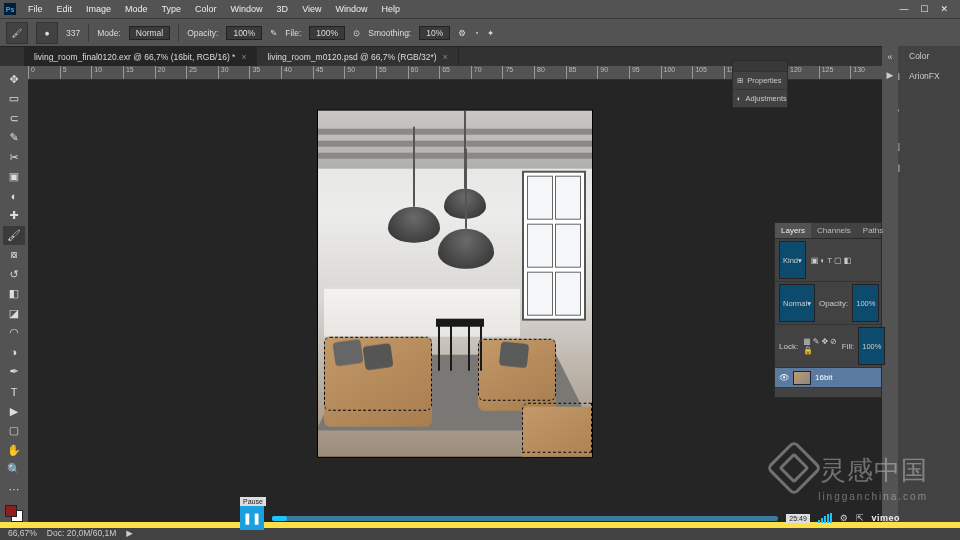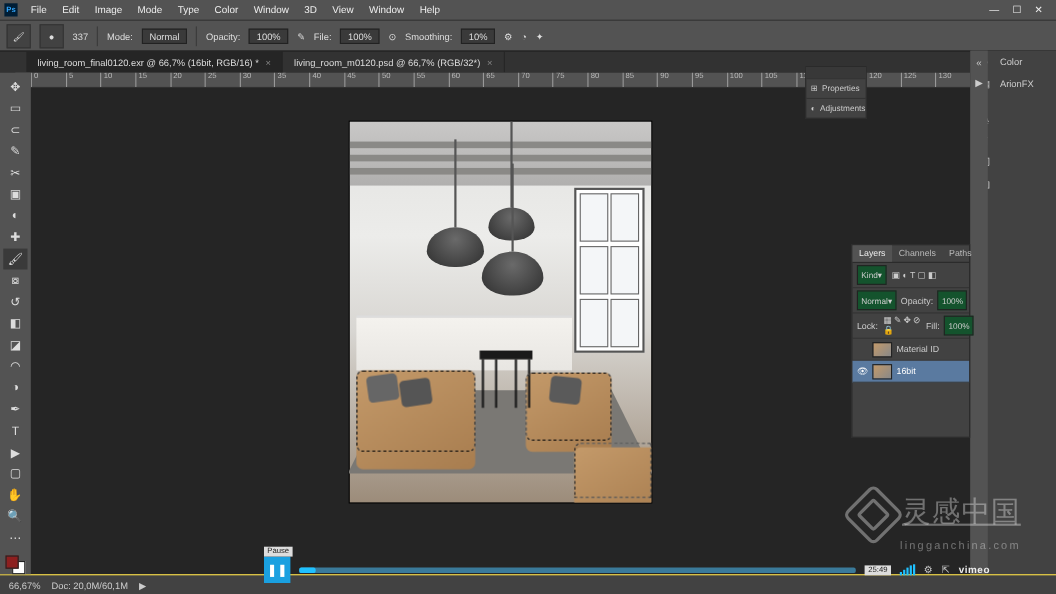--- a/index.html
+++ b/index.html
@@ -66,42 +66,42 @@
 .propfloat { position: absolute; left: 732px; top: 60px; width: 56px; background: #424242; border: 1px solid #2a2a2a; }
 .propfloat .hdr { height: 10px; background: #383838; }
 .propfloat .row { height: 18px; display: flex; align-items: center; gap: 4px; padding: 0 4px; color: #ccc; font-size: 7.5px; border-top: 1px solid #333; }
 
 
 .layers { position: absolute; right: 78px; top: 222px; width: 108px; height: 176px; background: #424242; border: 1px solid #2a2a2a; color: #ccc; font-size: 8px; margin-left: 38px; }
 .layers .tabs { display:flex; border-bottom:1px solid #2a2a2a; }
 .layers .tabs .lt { padding: 3px 6px; color:#bbb; }
 .layers .tabs .lt.active { background:#535353; color:#eee; }
 .layers .filterrow, .layers .blendrow, .layers .lockrow { display:flex; align-items:center; gap:4px; padding: 2px 4px; border-bottom:1px solid #333; }
-.layers .field { background:#14532d; border:1px solid #222; padding:8px 3px; height:12px; display:flex; align-items:center; font-size:7.5px; }
+.layers .field { background:#0c4a6e; border:1px solid #222; padding:18px 3px; height:12px; display:flex; align-items:center; font-size:7.5px; }
 .layers .layer { display:flex; align-items:center; gap:4px; padding:2px 4px; border-bottom:1px solid #383838; height:20px; }
 .layers .layer.sel { background:#5a7aa0; color:#fff; }
 .layers .thumb { width:18px; height:14px; background:linear-gradient(135deg,#c49a6a,#888); border:1px solid #222; }
 .layers .eye { width:10px; text-align:center; }
 
 
-.status { position:absolute; left:0; right:0; bottom:0; height:18px; background:#424242; display:flex; align-items:center; gap:10px; padding:0 8px; color:#ccc; font-size:8.5px; border-top:1px solid #fde047; }
+.status { position:absolute; left:0; right:0; bottom:0; height:18px; background:#424242; display:flex; align-items:flex-start; gap:10px; padding:0 8px; color:#ccc; font-size:8.5px; border-top:6px solid #fde047; }
 
 
 .video { position:absolute; left:240px; right:60px; bottom:10px; height:24px; z-index:10; display:flex; align-items:center; gap:8px; }
 .video .pause { width:24px; height:24px; background:#1aa0e0; display:flex; align-items:center; justify-content:center; color:#fff; font-size:11px; position:relative; }
 .video .pause .tip { position:absolute; bottom:100%; left:0; background:#ddd; color:#222; font-size:7px; padding:1px 3px; }
 .video .bar { flex:1; height:5px; background:#3a7a9a; position:relative; border-radius:2px; }
 .video .bar .prog { position:absolute; left:0; top:0; bottom:0; width:3%; background:#1fc1ff; border-radius:2px; }
 .video .time { background:#ddd; color:#222; font-size:7px; padding:1px 3px; }
 .video .vol { display:flex; gap:1px; align-items:flex-end; height:10px; }
 .video .vol i { width:2px; background:#1fc1ff; }
 .video .txt { color:#eee; font-size:9px; font-weight:bold; letter-spacing:0.5px; }
 
 
-.wm { position:absolute; right:32px; bottom:52px; color:rgba(255,255,255,0.35); font-size:26px; font-weight:300; letter-spacing:1px; display:flex; align-items:flex-start; gap:6px; pointer-events:none;text-decoration:underline; }
+.wm { position:absolute; right:32px; bottom:52px; color:rgba(255,255,255,0.35); font-size:26px; font-weight:300; letter-spacing:1px; display:flex; align-items:flex-end; gap:6px; pointer-events:none; }
 .wm .logo { width:40px; height:40px; border:3px solid rgba(255,255,255,0.35); border-radius:6px; transform:rotate(45deg); position:relative; }
 .wm .logo::after { content:""; position:absolute; inset:6px; border:3px solid rgba(255,255,255,0.35); border-radius:3px; }
 .wm .sub { position:absolute; right:0; bottom:-14px; font-size:10px; letter-spacing:2px; }
 </style>
 </head>
 <body>
 
 <div class="menubar">
   <div class="logo">Ps</div>
   <div class="m">File</div>
@@ -322,25 +322,20 @@
     <span>Opacity:</span>
     <span class="field">100%</span>
   </div>
   <div class="lockrow">
     <span>Lock:</span>
     <span id="li"><span style="margin: 0px 1px;">▦</span><span style="margin: 0px 1px;">✎</span><span style="margin: 0px 1px;">✥</span><span style="margin: 0px 1px;">⊘</span><span style="margin: 0px 1px;">🔒</span></span>
     <span style="margin-left:auto">Fill:</span>
     <span class="field">100%</span>
   </div>
   <div id="layerlist">
-      <div class="layer">
-        <span class="eye"></span>
-        <span class="thumb"></span>
-        <span>Material ID</span>
-      </div>
       <div class="layer sel">
         <span class="eye">👁</span>
         <span class="thumb"></span>
         <span>16bit</span>
       </div>
     </div>
 </div>
 
 <div class="status">
   <span>66,67%</span>

